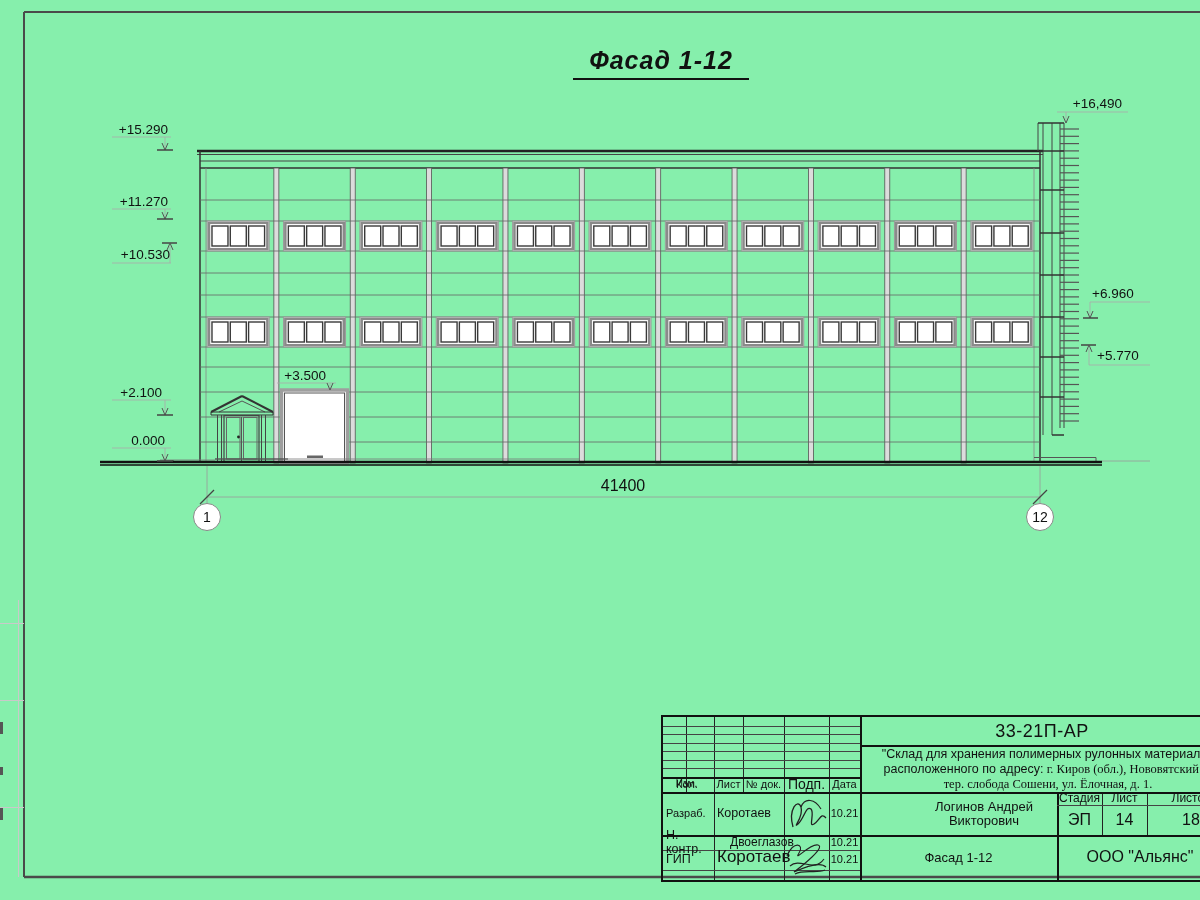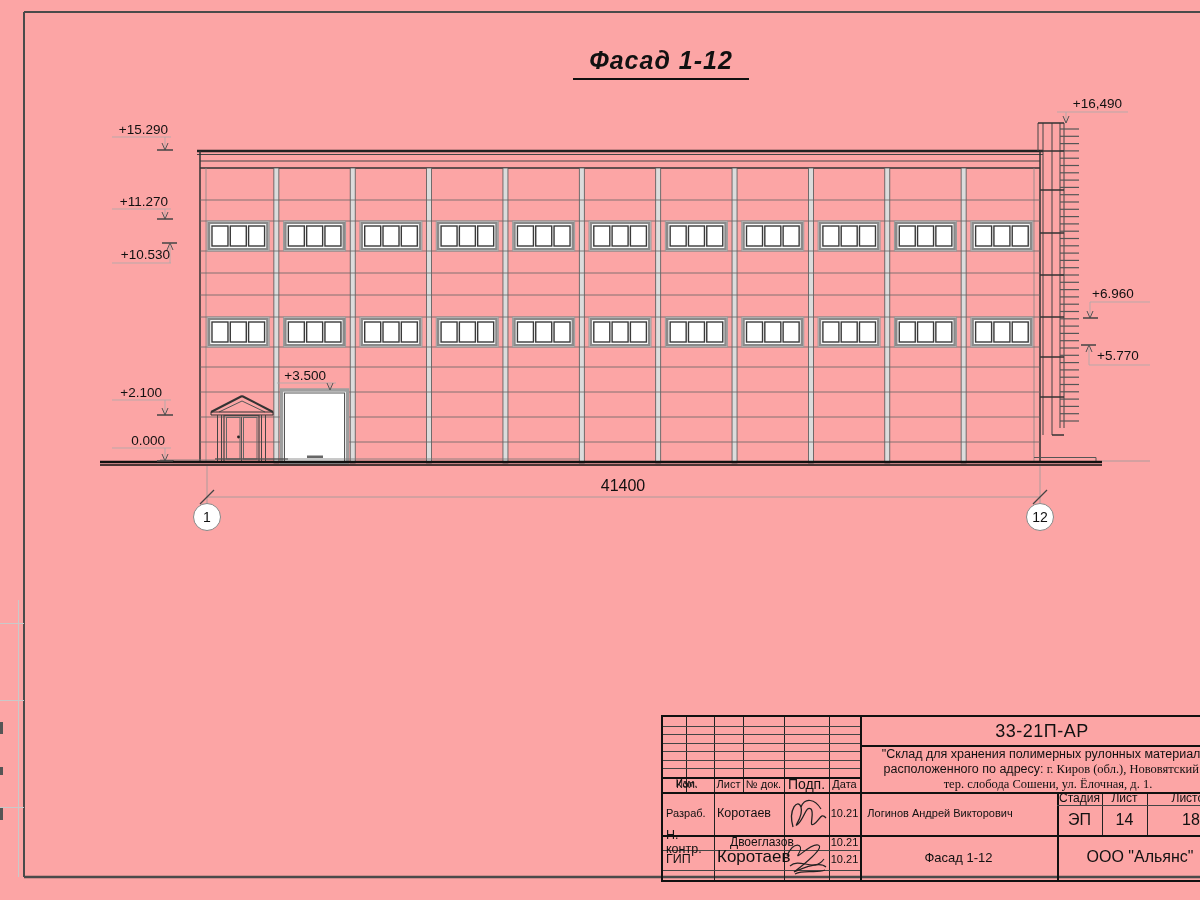--- a/index.html
+++ b/index.html
@@ -1,16 +1,16 @@
 <!DOCTYPE html>
 <html><head>
 <meta charset="utf-8">
 <style>
   html,body{margin:0;padding:0;background:#fff;}
-  .page{position:relative;width:1200px;height:900px;background:#fca5a5;overflow:hidden;
+  .page{position:relative;width:1200px;height:900px;background:#86efac;overflow:hidden;
         font-family:"Liberation Sans",sans-serif;color:#111;}
   .abs{position:absolute;}
   #view-title{position:absolute;left:573px;top:46px;width:176px;text-align:center;
       font-size:25px;font-style:italic;font-weight:bold;border-bottom:2px solid #111;
       padding-bottom:3px;letter-spacing:1px;}
   svg text{font-family:"Liberation Sans",sans-serif;fill:#111;}
   
   #tb{position:absolute;left:661px;top:715px;width:560px;height:163px;
       border-top:2px solid #111;border-left:2px solid #111;border-bottom:2.5px solid #111;
       font-family:"Liberation Sans",sans-serif;}
@@ -385,21 +385,21 @@
       <path d="M4,20 C10,4 22,8 16,17 C10,27 27,7 35,9 C43,11 19,30 11,36 C22,31 37,25 43,31" stroke="#222" stroke-width="1.1" fill="none"></path>
       <path d="M7,30 C17,21 31,37 41,23 M12,38 C22,33 33,38 42,34" stroke="#222" stroke-width="1.1" fill="none"></path>
     </svg>
 
     <div class="cell" style="left:214px;top:0;width:330px;height:28px;font-size:18px;letter-spacing:0.5px;">33-21П-АР</div>
     <div class="abs" style="left:199px;top:30px;width:372px;height:45px;font-size:12.5px;line-height:15px;text-align:center;">
       <div>"Склад для хранения полимерных рулонных материалов</div>
       <div><span>расположенного по адресу:</span><span class="serif"> г. Киров (обл.), Нововятский р-</span></div>
       <div class="serif">тер. слобода Сошени, ул. Ёлочная, д. 1.</div>
     </div>
-    <div class="cell" style="left:197px;top:75px;width:160px;height:43px;font-size:11px;">Логинов Андрей Викторович</div>
+    <div class="cell" style="left:197px;top:75px;width:160px;height:43px;font-size:13px;padding-left:44px;">Логинов Андрей Викторович</div>
     <div class="cell" style="left:394px;top:75px;width:45px;height:13px;font-size:12px;">Стадия</div>
     <div class="cell" style="left:439px;top:75px;width:45px;height:13px;font-size:12px;">Лист</div>
     <div class="cell" style="left:484px;top:75px;width:88px;height:13px;font-size:12px;">Листов</div>
     <div class="cell" style="left:394px;top:88px;width:45px;height:30px;font-size:16px;">ЭП</div>
     <div class="cell" style="left:439px;top:88px;width:45px;height:30px;font-size:16px;">14</div>
     <div class="cell" style="left:484px;top:88px;width:88px;height:30px;font-size:16px;">18</div>
     <div class="cell" style="left:197px;top:118px;width:197px;height:45px;font-size:13px;">Фасад 1-12</div>
     <div class="cell" style="left:394px;top:118px;width:166px;height:45px;font-size:16px;">ООО "Альянс"</div>
   </div>
 </div>

